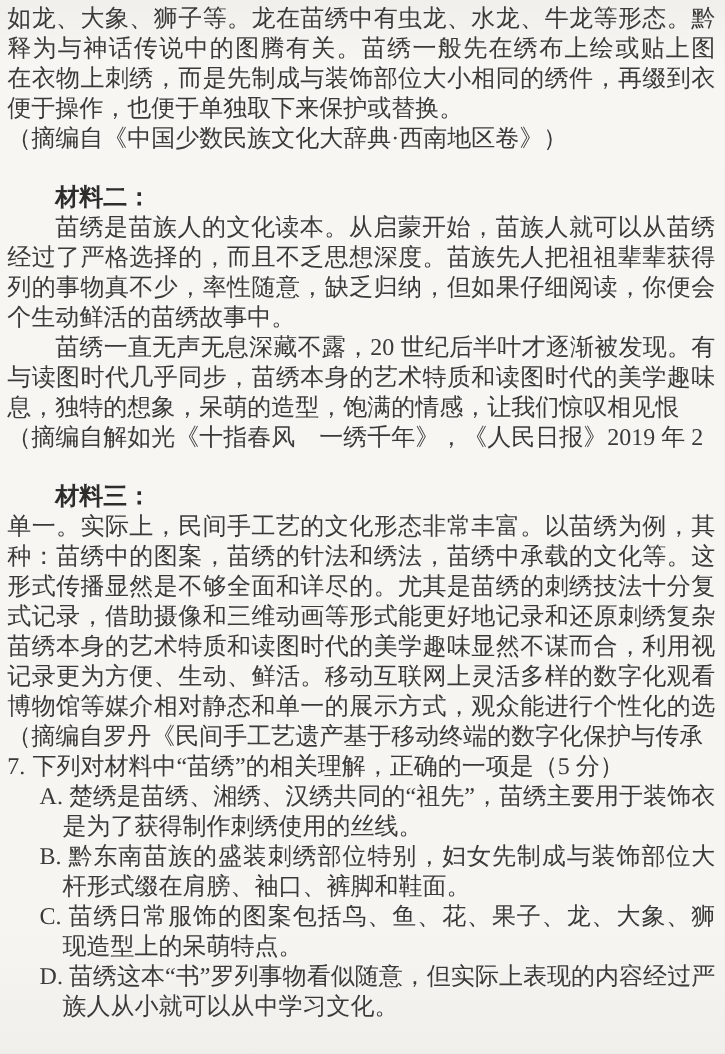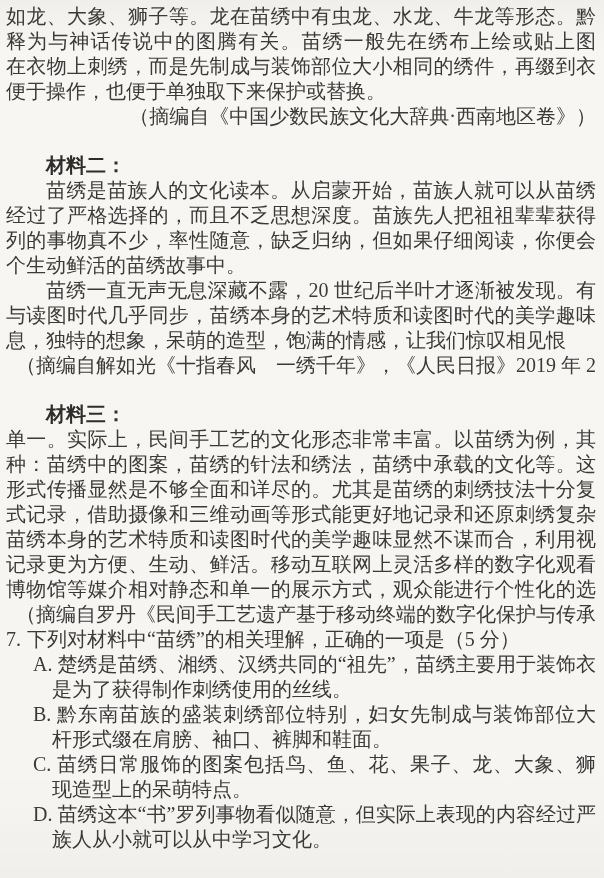--- a/index.html
+++ b/index.html
@@ -18,21 +18,21 @@
   }
   .line {
     height: 25px;
     line-height: 25px;
     overflow: hidden;
     white-space: normal;
   }
   
   .j { text-align: justify; text-align-last: justify; }
   .ind { text-indent: 2em; }
-  .src { text-align: right; }
+  .src { }
   .hd { font-weight: bold; color: #2e2d2b; margin-top: 24px; }
   .opt-first { padding-left: 27px; }
   .opt-cont  { padding-left: 46px; }
   .opt-label { margin-right: 5px; }
   .q-num { margin-right: 6px; }
 </style>
 </head>
 <body>
 
 <div class="page">

